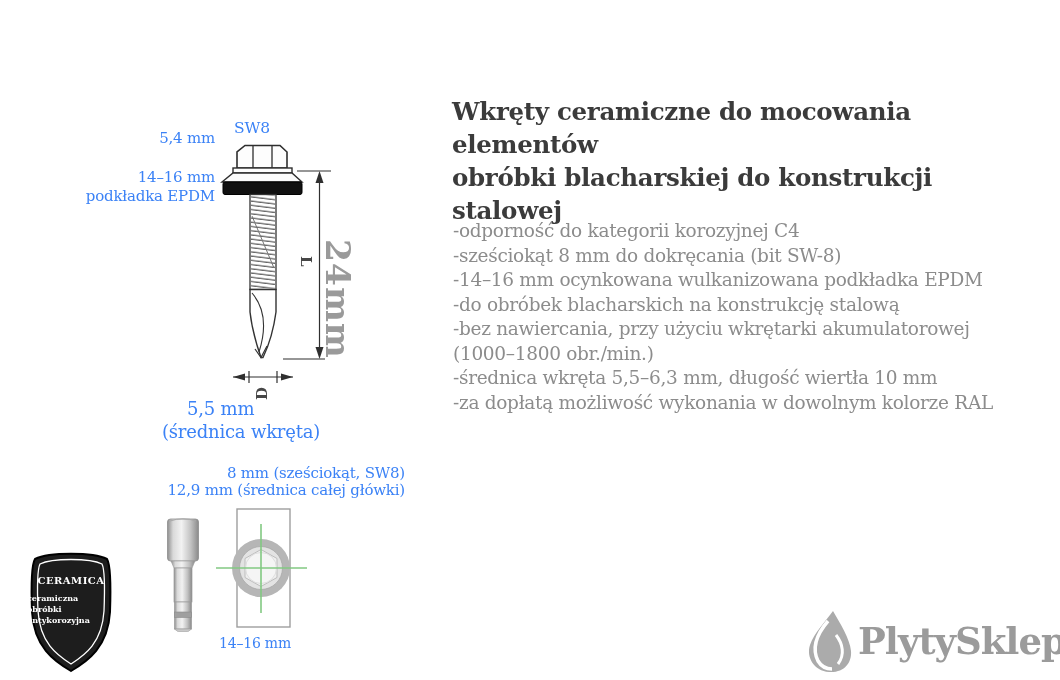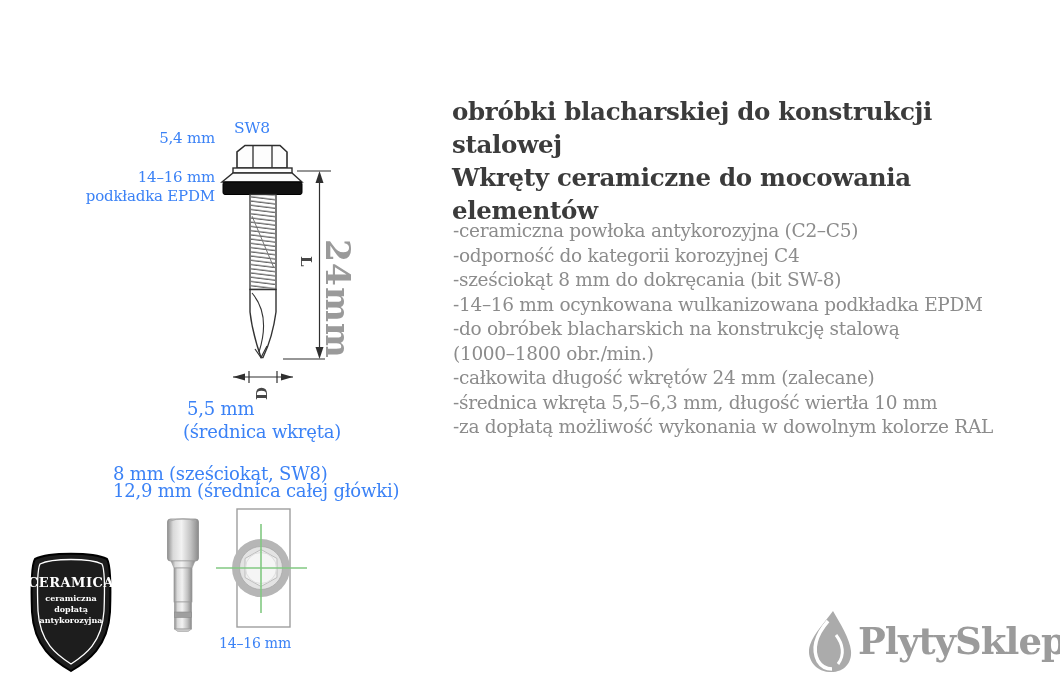--- a/index.html
+++ b/index.html
@@ -34,50 +34,49 @@
   .lab-24{
     left:357px;top:239px;font-size:33px;color:#9a9a9a;font-weight:bold;
     transform:rotate(90deg);transform-origin:left top;white-space:nowrap;
     letter-spacing:1px;
   }
   .lab-D{
     left:253px;top:400px;font-size:15px;color:#474747;font-weight:bold;
     transform:rotate(-90deg);transform-origin:left top;white-space:nowrap;
   }
   .lab-dia{left:187px;top:398px;width:150px;font-size:18px;}
-  .lab-dia-sub{left:162px;top:421px;width:200px;text-align:center;font-size:18px;}
-  .lab-hex{left:113px;top:465px;width:300px;text-align:left;font-size:18px;line-height:17px;}
+  .lab-dia-sub{left:162px;top:421px;width:200px;text-align:left;font-size:18px;}
+  .lab-hex{left:105px;top:465px;width:300px;text-align:right;font-size:15px;line-height:17px;}
   .lab-wtop{left:155px;top:635px;width:200px;text-align:center;font-size:14px;line-height:16px;}
   
   .badge{left:27px;top:548px;width:88px;height:126px;}
   .badge-title{position:absolute;left:0;top:27px;width:88px;text-align:center;
-    font-size:13px;font-weight:bold;letter-spacing:0.5px;color:#fff;}
-  .badge-sub{position:absolute;left:0;width:88px;text-align:center;
+    font-size:10px;font-weight:bold;letter-spacing:0.5px;color:#fff;}
+  .badge-sub{position:absolute;left:0;width:88px;text-align:left;
     font-size:8px;font-weight:bold;color:#fff;}
   
   .logo{left:806px;top:611px;display:flex;align-items:flex-start;}
   .logo-text-wrap{display:flex;align-items:baseline;margin-left:4px;margin-top:8px;}
   .logo-brand{font-size:37px;font-weight:bold;color:#9b9b9b;letter-spacing:-1px;}
 </style>
 </head>
 <body>
 
 <div class="abs title">
+  <div>Wkręty ceramiczne do mocowania elementów</div>
   <div>obróbki blacharskiej do konstrukcji stalowej</div>
-  <div>Wkręty ceramiczne do mocowania elementów</div>
 </div>
 
 <div class="abs features">
-  <div>-ceramiczna powłoka antykorozyjna (C2–C5)</div>
   <div>-odporność do kategorii korozyjnej C4</div>
   <div>-sześciokąt 8 mm do dokręcania (bit SW-8)</div>
   <div>-14–16 mm ocynkowana wulkanizowana podkładka EPDM</div>
   <div>-do obróbek blacharskich na konstrukcję stalową</div>
+  <div>-bez nawiercania, przy użyciu wkrętarki akumulatorowej</div>
   <div>(1000–1800 obr./min.)</div>
-  <div>-całkowita długość wkrętów 24 mm (zalecane)</div>
   <div>-średnica wkręta 5,5–6,3 mm, długość wiertła 10 mm</div>
   <div>-za dopłatą możliwość wykonania w dowolnym kolorze RAL</div>
 </div>
 
 <div class="abs dlabel lab-head">
   <div>5,4 mm</div>
 </div>
 <div class="abs dlabel lab-washer">
   <div>14–16 mm</div>
   <div>podkładka EPDM</div>
@@ -166,21 +165,21 @@
   <div>14–16 mm</div>
 </div>
 
 <div class="abs badge">
   <svg width="88" height="126" viewBox="0 0 88 126">
     <path d="M44,123 C27,113 7,99 5,64 C4,36 5,16 8,11 C22,4 66,4 80,11 C83,16 84,36 83,64 C81,99 61,113 44,123 Z" fill="#1d1d1d" stroke="#000000" stroke-width="2"></path>
     <path d="M44,116 C30,107 13,95 11,63 C10,38 11,20 13,16 C25,10 63,10 75,16 C77,20 78,38 77,63 C75,95 58,107 44,116 Z" fill="none" stroke="#ffffff" stroke-width="1.3"></path>
   </svg>
   <div class="badge-title">CERAMICA</div>
   <div class="badge-sub" style="top:45px;">ceramiczna</div>
-  <div class="badge-sub" style="top:56px;">dopłatą</div>
+  <div class="badge-sub" style="top:56px;">obróbki</div>
   <div class="badge-sub" style="top:67px;">antykorozyjna</div>
 </div>
 
 <div class="abs logo">
   <svg width="48" height="62" viewBox="0 0 48 62">
     <path d="M27,0 C20,10 8,22 4,34 C0,46 8,60 23,61 C38,62 46,52 45,40 C44,28 34,12 27,0 Z" fill="#ababab"></path>
     <path d="M22,10 C10,24 6,38 12,50 C15,55 20,58 26,58" fill="none" stroke="#ffffff" stroke-width="3.5"></path>
     <path d="M30,24 C37,33 39,44 32,53" fill="none" stroke="#ffffff" stroke-width="3"></path>
   </svg>
   <div class="logo-text-wrap">

